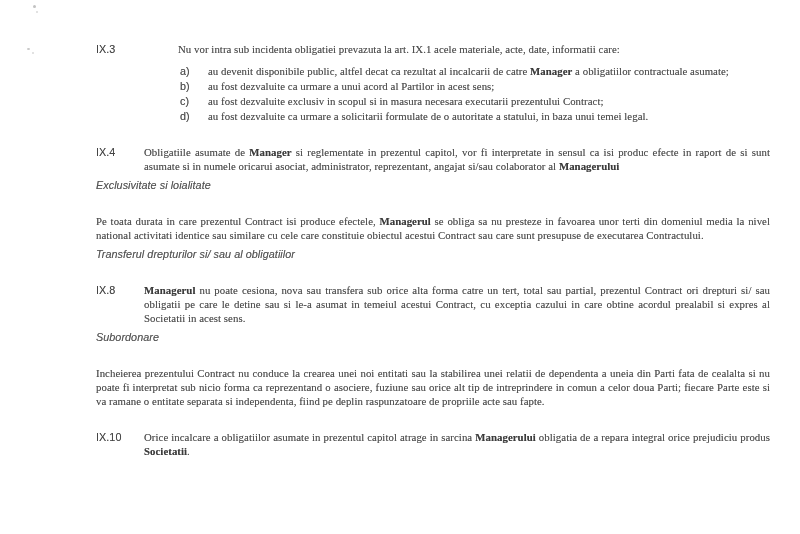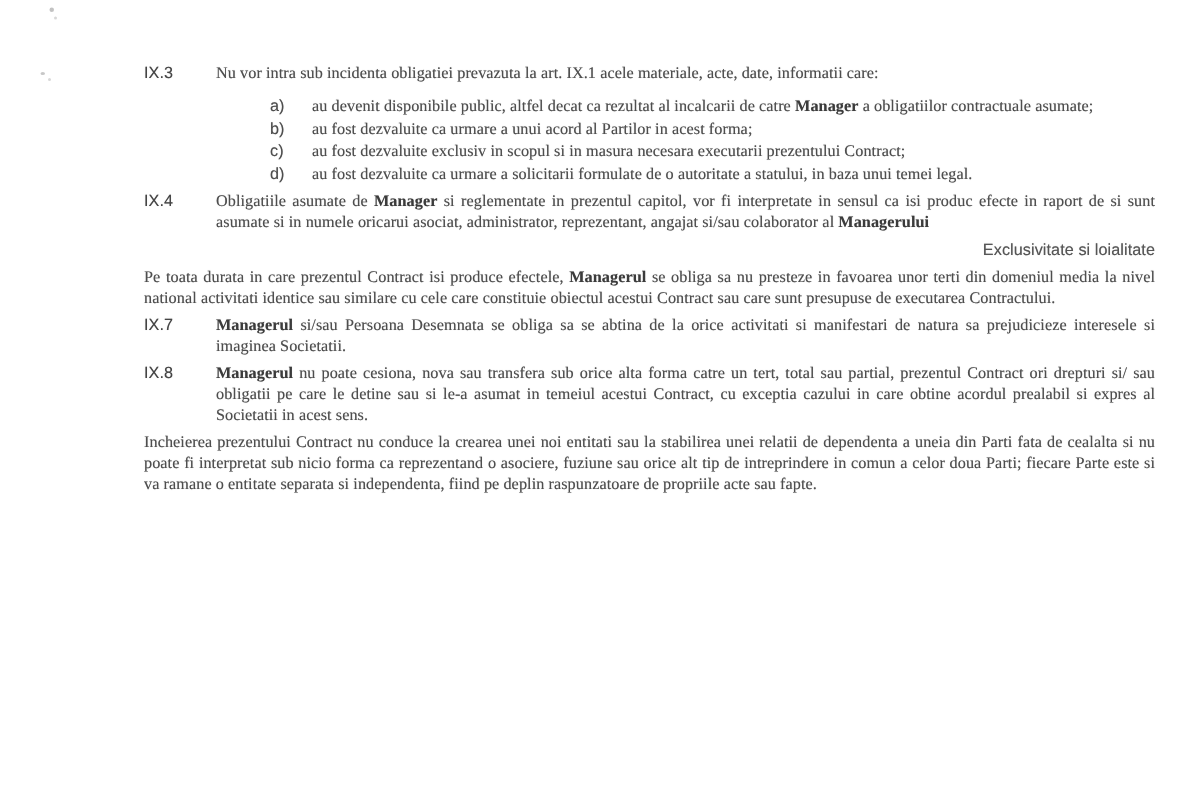--- a/index.html
+++ b/index.html
@@ -17,24 +17,24 @@
   }
   #doc {
     position: absolute;
     left: 96px;
     top: 42px;
     width: 674px;
     font-size: 10.8px;
     line-height: 14px;
     letter-spacing: 0.05px;
   }
-  #doc > :first-child { margin-top: 0; }
+  #doc > :first-child { margin-top: 0; gap: 34px; }
   .clause {
     display: flex;
-    margin-top: 4px;
+    margin-top: 22px;
   }
   .clause .marker {
     flex: 0 0 48px;
     color: #454545;
   }
   .subitem {
     display: flex;
     margin-left: 84px;
     margin-top: 1px;
   }
@@ -48,23 +48,23 @@
     font-family: Liberation Serif, serif;
   }
   .text, .marker, .heading {
     text-shadow: 0 0 0.45px rgba(80,80,80,0.55);
   }
   b {
     font-weight: bold;
     color: #3b3b3b;
   }
   .heading {
+    font-style: italic;
     color: #565656;
     margin-top: 5px;
-    text-align: right;
   }
   .speck {
     position: absolute;
     background: #8f8f8f;
     border-radius: 50%;
   }
 </style>
 </head>
 <body>
 
@@ -72,47 +72,49 @@
     <div class="clause">
       <span class="marker">IX.3</span>
       <div class="text">Nu vor intra sub incidenta obligatiei prevazuta la art. IX.1 acele materiale, acte, date, informatii care:</div>
     </div>
     <div class="subitem">
       <span class="marker">a)</span>
       <div class="text">au devenit disponibile public, altfel decat ca rezultat al incalcarii de catre <b>Manager</b> a obligatiilor contractuale asumate;</div>
     </div>
     <div class="subitem">
       <span class="marker">b)</span>
-      <div class="text">au fost dezvaluite ca urmare a unui acord al Partilor in acest forma;</div>
+      <div class="text">au fost dezvaluite ca urmare a unui acord al Partilor in acest sens;</div>
     </div>
     <div class="subitem">
       <span class="marker">c)</span>
       <div class="text">au fost dezvaluite exclusiv in scopul si in masura necesara executarii prezentului Contract;</div>
     </div>
     <div class="subitem">
       <span class="marker">d)</span>
       <div class="text">au fost dezvaluite ca urmare a solicitarii formulate de o autoritate a statului, in baza unui temei legal.</div>
     </div>
     <div class="clause">
       <span class="marker">IX.4</span>
       <div class="text">Obligatiile asumate de <b>Manager</b> si reglementate in prezentul capitol, vor fi interpretate in sensul ca isi produc efecte in raport de si sunt asumate si in numele oricarui asociat, administrator, reprezentant, angajat si/sau colaborator al <b>Managerului</b></div>
     </div>
     <div class="heading">Exclusivitate si loialitate</div>
     <div class="clause">
       <div class="text">Pe toata durata in care prezentul Contract isi produce efectele, <b>Managerul</b> se obliga sa nu presteze in favoarea unor terti din domeniul media la nivel national activitati identice sau similare cu cele care constituie obiectul acestui Contract sau care sunt presupuse de executarea Contractului.</div>
     </div>
-    <div class="clause">
-      <span class="marker">IX.7</span>
-      <div class="text"><b>Managerul</b> si/sau Persoana Desemnata se obliga sa se abtina de la orice activitati si manifestari de natura sa prejudicieze interesele si imaginea Societatii.</div>
-    </div>
+    <div class="heading">Transferul drepturilor si/ sau al obligatiilor</div>
     <div class="clause">
       <span class="marker">IX.8</span>
       <div class="text"><b>Managerul</b> nu poate cesiona, nova sau transfera sub orice alta forma catre un  tert, total sau partial, prezentul Contract ori drepturi si/ sau obligatii pe care le detine sau si le-a asumat in temeiul acestui Contract, cu exceptia cazului in care obtine acordul prealabil si expres al Societatii in acest sens.</div>
     </div>
+    <div class="heading">Subordonare</div>
     <div class="clause">
       <div class="text">Incheierea prezentului Contract nu conduce la crearea unei noi entitati sau la stabilirea unei relatii de dependenta a uneia din Parti fata de cealalta si nu poate fi interpretat sub nicio forma ca  reprezentand o asociere, fuziune sau orice alt tip de intreprindere in comun a celor doua Parti; fiecare Parte este si va ramane o entitate separata si independenta, fiind pe deplin raspunzatoare de propriile acte sau fapte.</div>
+    </div>
+    <div class="clause">
+      <span class="marker">IX.10</span>
+      <div class="text">Orice incalcare a obligatiilor asumate in prezentul capitol atrage in sarcina <b>Managerului</b> obligatia de a repara integral orice prejudiciu produs <b>Societatii</b>.</div>
     </div>
   </div>
 
 <div class="speck" style="left: 33px; top: 5px; width: 3px; height: 3px; opacity: 0.55;"></div>
 <div class="speck" style="left: 36px; top: 11px; width: 2px; height: 2px; opacity: 0.35;"></div>
 <div class="speck" style="left: 27px; top: 48px; width: 3px; height: 2px; opacity: 0.5;"></div>
 <div class="speck" style="left: 32px; top: 52px; width: 2px; height: 2px; opacity: 0.35;"></div>
 
 </body></html>

